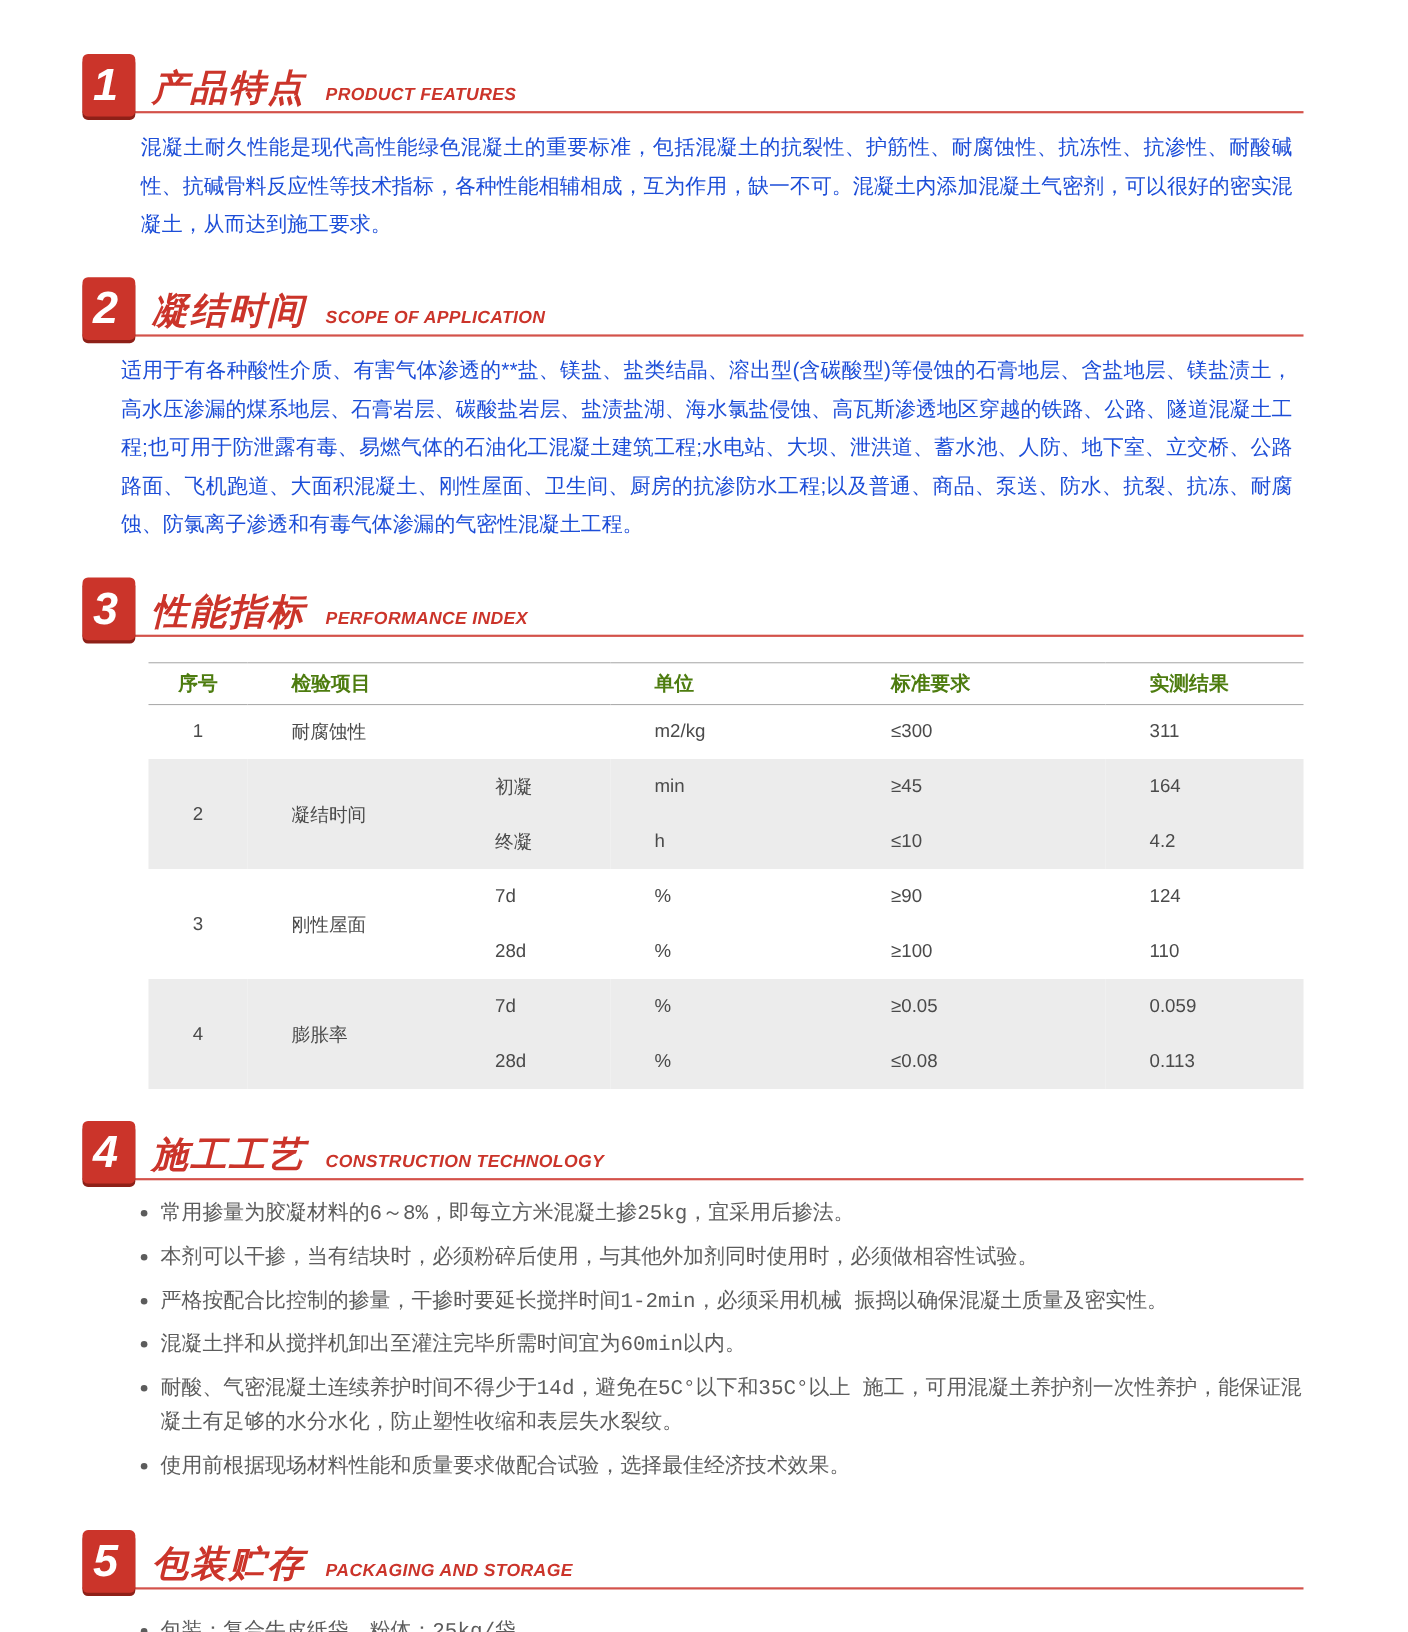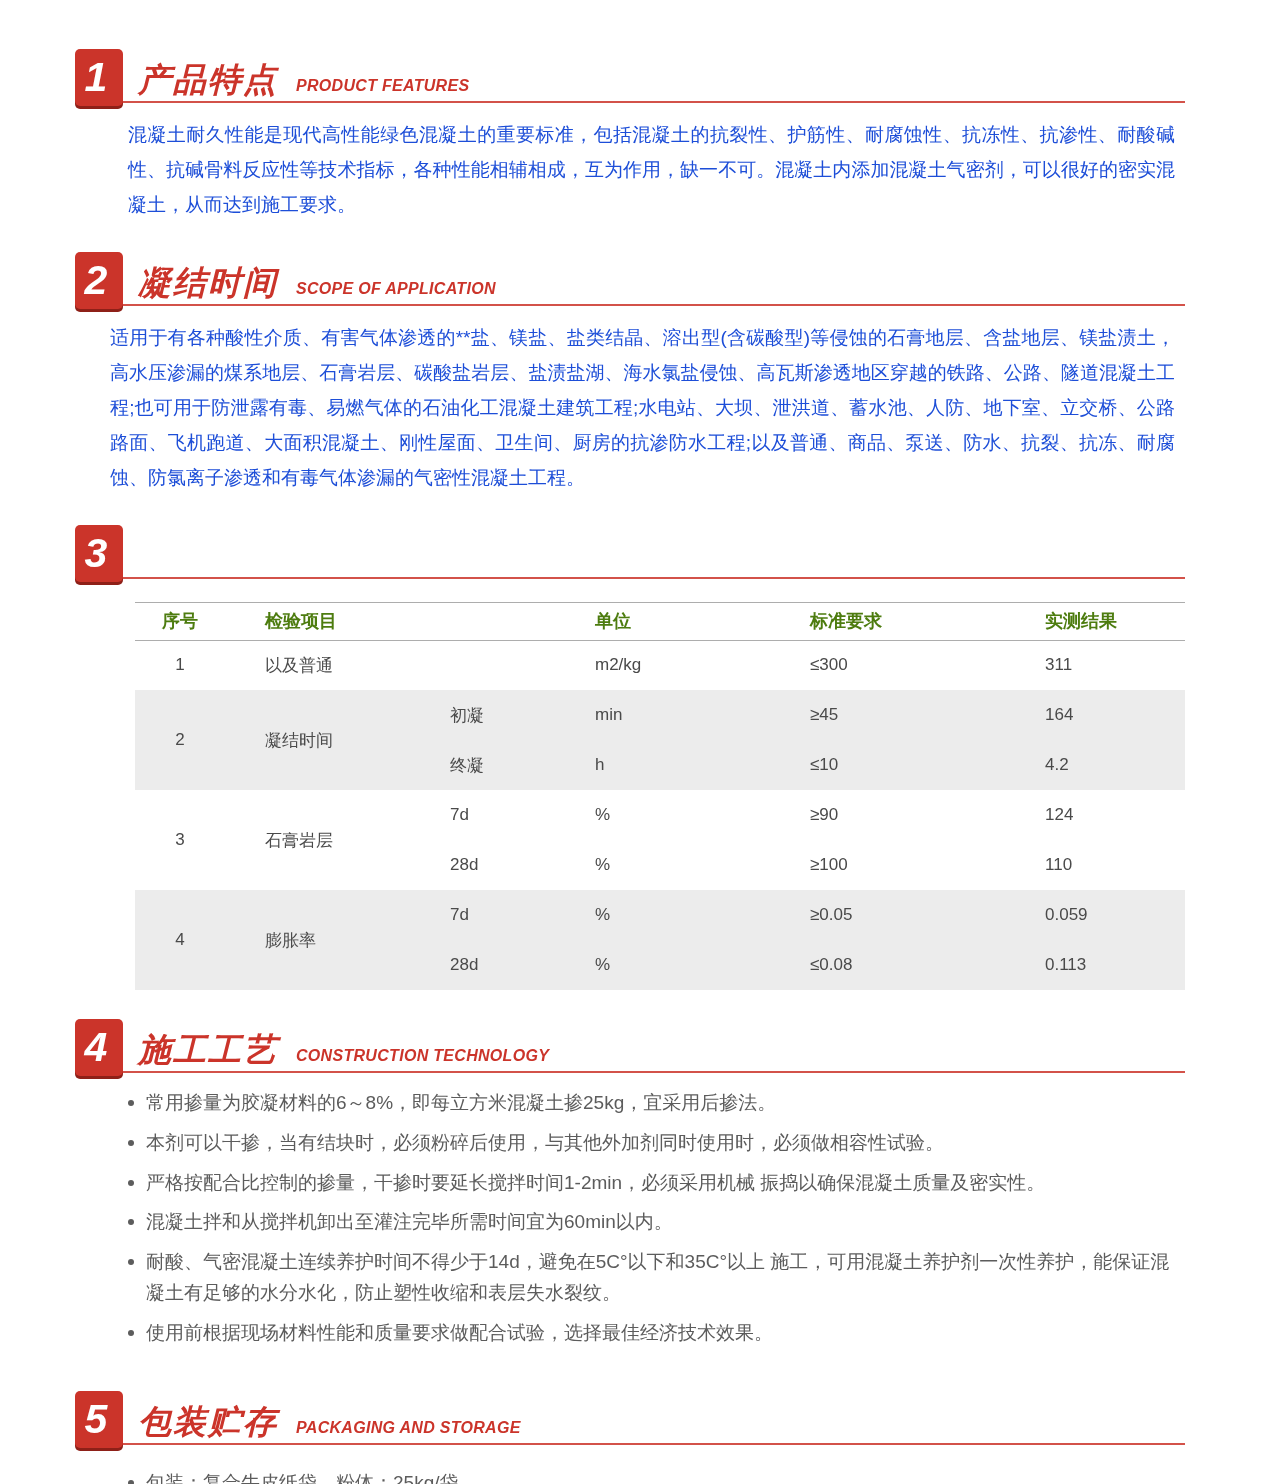--- a/index.html
+++ b/index.html
@@ -39,21 +39,21 @@
   
   .ptable { border-collapse:collapse; margin-left:60px; width:1050px; table-layout:fixed; font-size:17px; color:#4a4a4a; }
   .ptable thead tr { border-top:1px solid #adadad; border-bottom:1px solid #adadad; }
   .ptable th { font-weight:bold; color:#4d7c0f; font-size:18px; height:38px; text-align:left; padding:0 0 0 40px; }
   .ptable th.c-no { text-align:center; padding:0; }
   .ptable td { height:50px; text-align:left; padding:0 0 0 40px; }
   .ptable td.c-no { text-align:center; padding:0; }
   .ptable tbody.shaded { background:var(--shade); }
 
   
-  .bullets { list-style:none; margin:8px 0 0 0; padding:0 0 0 53px; }
+  .bullets { list-style:none; margin:8px 0 0 0; padding:0 0 0 53px;font-family:Liberation Mono, monospace; }
   .bullets li { display:flex; align-items:flex-start; margin-bottom:9px; font-size:19px; line-height:1.62; color:#5c5c5c; }
   .dot { flex:0 0 6px; width:6px; height:6px; border-radius:50%; background:#5c5c5c; margin:12px 12px 0 0; }
 
   .sec.s4 { margin-bottom:40px; }
   .sec.s3 .sec-head { margin-bottom:20px; }
   .sec.s5 .sec-head { margin-bottom:20px; }
 </style>
 </head>
 <body>
 
@@ -80,20 +80,24 @@
         <span class="title-en">SCOPE OF APPLICATION</span>
       </div>
     </div>
     <div class="para p2">适用于有各种酸性介质、有害气体渗透的**盐、镁盐、盐类结晶、溶出型(含碳酸型)等侵蚀的石膏地层、含盐地层、镁盐渍土，高水压渗漏的煤系地层、石膏岩层、碳酸盐岩层、盐渍盐湖、海水氯盐侵蚀、高瓦斯渗透地区穿越的铁路、公路、隧道混凝土工程;也可用于防泄露有毒、易燃气体的石油化工混凝土建筑工程;水电站、大坝、泄洪道、蓄水池、人防、地下室、立交桥、公路路面、飞机跑道、大面积混凝土、刚性屋面、卫生间、厨房的抗渗防水工程;以及普通、商品、泵送、防水、抗裂、抗冻、耐腐蚀、防氯离子渗透和有毒气体渗漏的气密性混凝土工程。</div>
   </div>
 
   <div class="sec s3">
     <div class="sec-head">
       <div class="sec-rule"></div>
       <div class="badge">3</div>
+      <div class="titles">
+        <span class="title-zh">性能指标</span>
+        <span class="title-en">PERFORMANCE INDEX</span>
+      </div>
     </div>
 
     <table class="ptable">
       <colgroup>
         <col style="width:90px">
           <col style="width:185px">
           <col style="width:145px">
         <col style="width:215px">
           <col style="width:235px">
           <col style="width:180px">
@@ -103,21 +107,21 @@
           <th class="c-no">序号</th>
           <th colspan="2">检验项目</th>
           <th>单位</th>
           <th>标准要求</th>
           <th>实测结果</th>
         </tr>
       </thead>
       <tbody>
         <tr>
           <td class="c-no">1</td>
-          <td>以及普通</td>
+          <td>耐腐蚀性</td>
           <td></td>
           <td>m2/kg</td>
           <td>≤300</td>
           <td>311</td>
         </tr>
       </tbody>
       <tbody class="shaded">
         <tr>
           <td class="c-no" rowspan="2">2</td>
           <td rowspan="2">凝结时间</td>
@@ -129,21 +133,21 @@
         <tr>
           <td>终凝</td>
           <td>h</td>
           <td>≤10</td>
           <td>4.2</td>
         </tr>
       </tbody>
       <tbody>
         <tr>
           <td class="c-no" rowspan="2">3</td>
-          <td rowspan="2">石膏岩层</td>
+          <td rowspan="2">刚性屋面</td>
           <td>7d</td>
           <td>%</td>
           <td>≥90</td>
           <td>124</td>
         </tr>
         <tr>
           <td>28d</td>
           <td>%</td>
           <td>≥100</td>
           <td>110</td>

